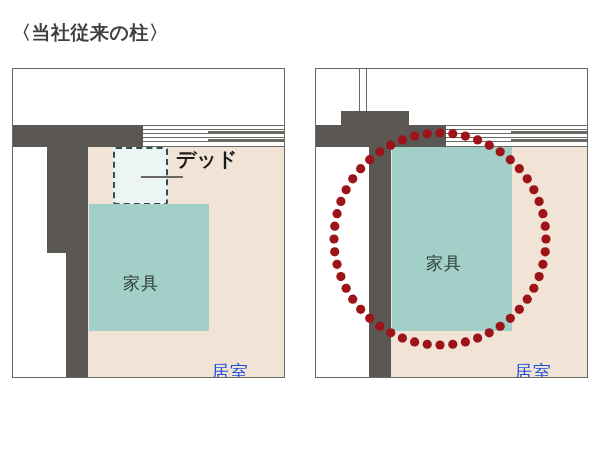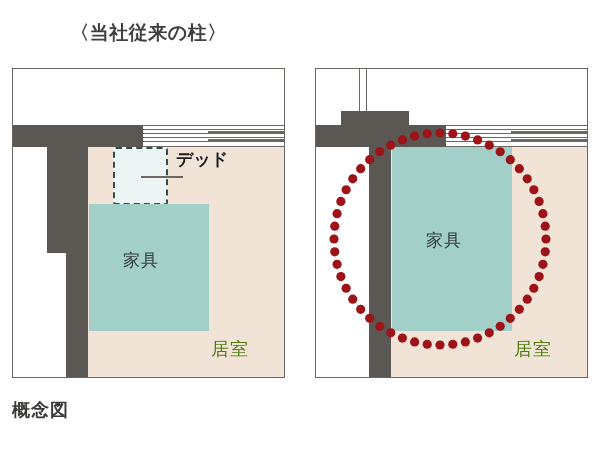--- a/index.html
+++ b/index.html
@@ -22,21 +22,21 @@
 
   
   .panel-title {
     position: absolute;
     top: 20px;
     font-size: 19px;
     font-weight: bold;
     color: #413f3d;
     letter-spacing: 0.5px;
     white-space: nowrap;
-    text-align: center;
+    text-align: left;
     font-family: Liberation Serif, serif;
   }
   #title-left  { left: 12px;  width: 273px; }
   #title-right { left: 315px; width: 273px; }
 
   
   .panel {
     position: absolute;
     top: 68px;
     width: 273px;
@@ -94,28 +94,29 @@
   }
 
   
   .fig-label {
     position: absolute;
     font-size: 17px;
     color: #2e3d3a;
     font-family: Liberation Sans, sans-serif;
     white-space: nowrap;
     letter-spacing: 1px;
+    margin-top: 23px;
   }
   .label-room {
-    color: #4d7c0f;
+    color: #1d4ed8;
     font-size: 18px;
   }
   .callout {
     position: absolute;
-    font-size: 17px;
+    font-size: 20px;
     font-weight: bold;
     color: #1b1b1b;
     line-height: 21px;
     letter-spacing: 0px;
     white-space: nowrap;
     font-family: "Liberation Serif", "DejaVu Serif", serif;
   }
 
   
   .circle-dots {
@@ -266,15 +267,14 @@
             <circle cx="74.74" cy="76.14" r="4.6" fill="#9c1318"></circle>
             <circle cx="86.41" cy="70.89" r="4.6" fill="#9c1318"></circle>
             <circle cx="98.63" cy="67.08" r="4.6" fill="#9c1318"></circle>
             <circle cx="111.22" cy="64.77" r="4.6" fill="#9c1318"></circle>
           </g>
       </svg>
 
     </div>
   </div>
 
-  <div id="caption">概念図</div>
 
 </div>
 
 </body></html>

